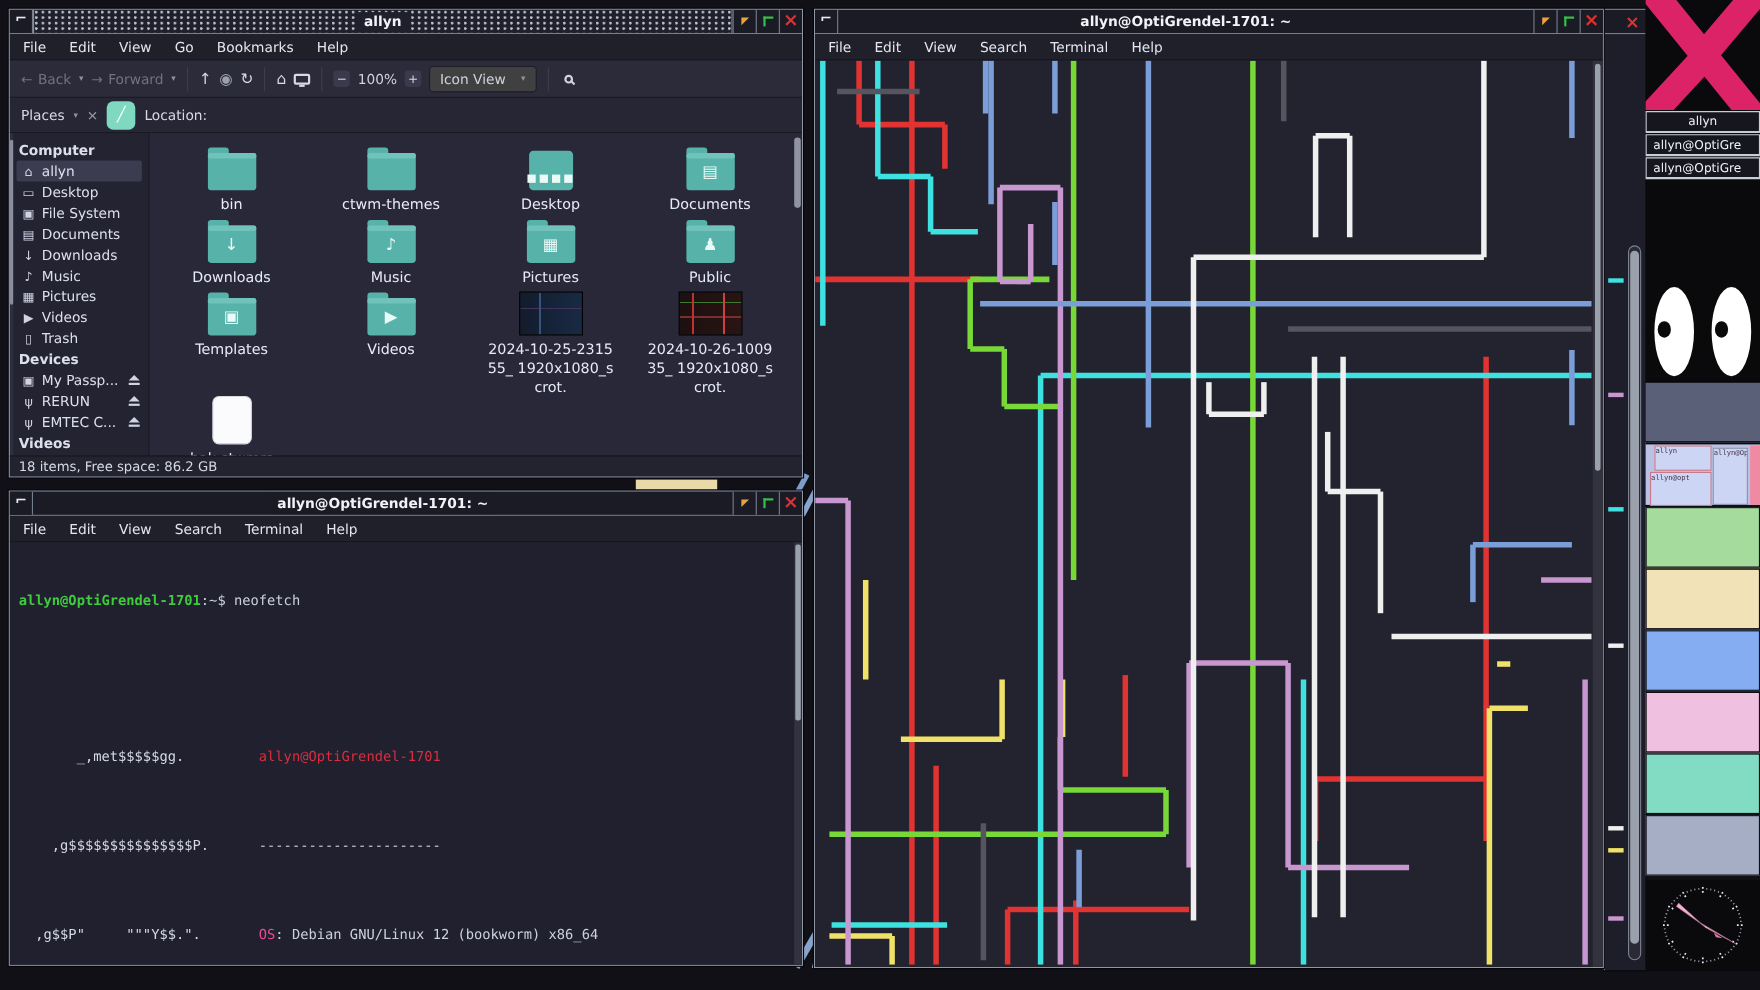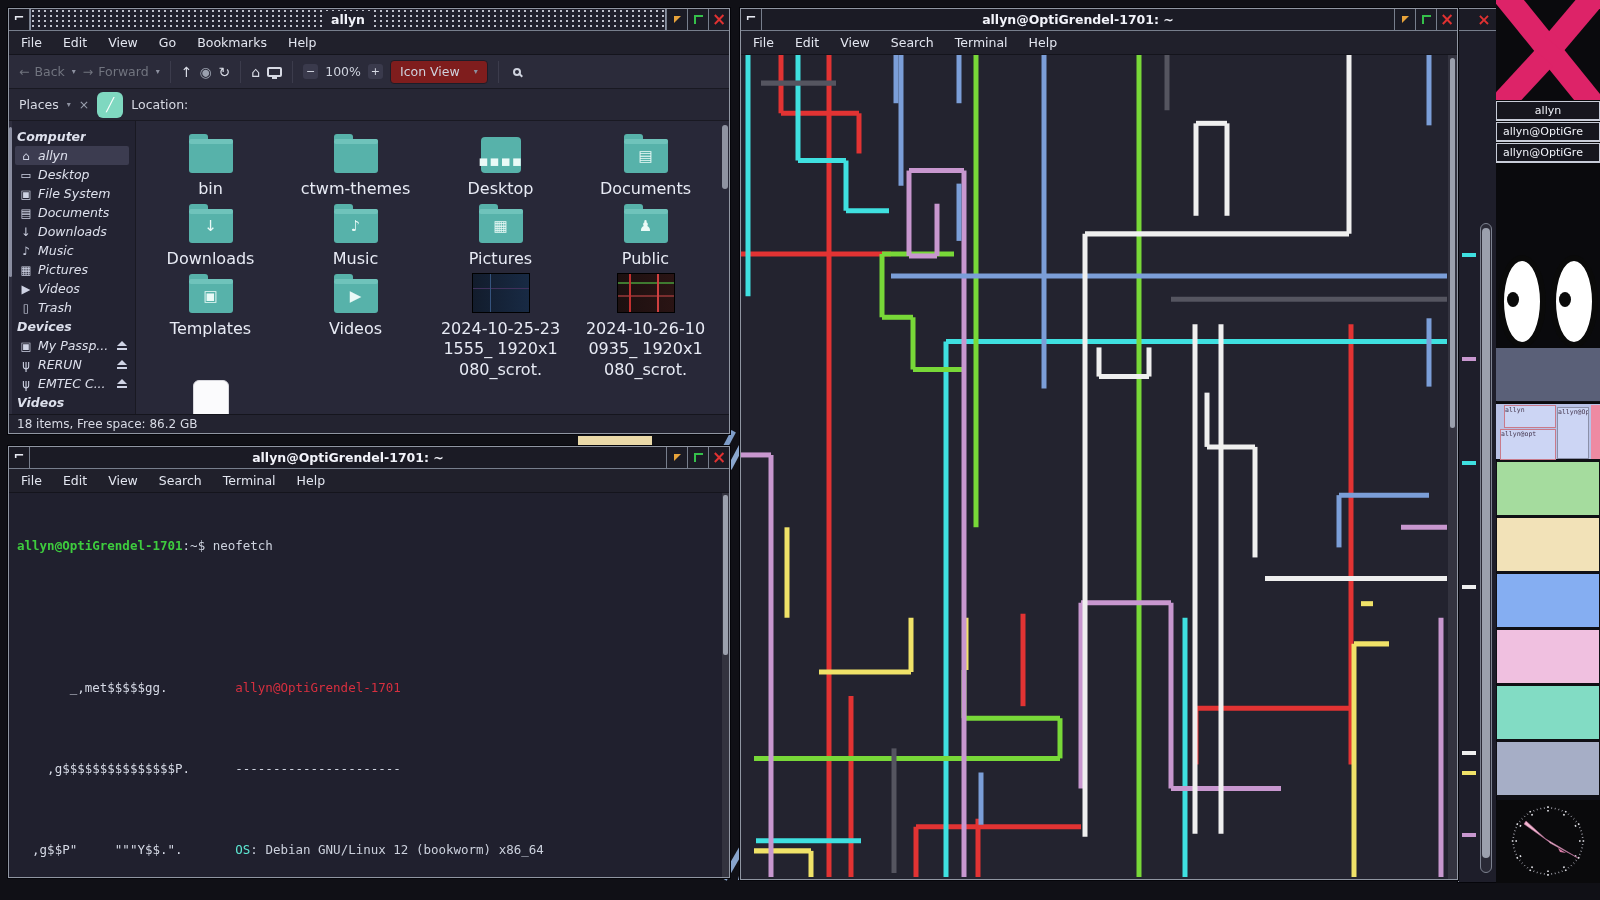--- a/index.html
+++ b/index.html
@@ -25,66 +25,66 @@
   
   #fm { left:8px; top:8px; width:722px; height:426px; display:flex; flex-direction:column; }
   .fm-toolbar { height:34px; background:#2b2b3a; display:flex; align-items:center; gap:7px; padding:0 10px; border-bottom:1px solid #191922; color:#cfd3de; font-size:12.5px; }
   .tool-dis { color:#71747f; display:flex; align-items:center; gap:5px; }
   .caret { font-size:8px; color:#8d91a0; }
   .vsep { width:1px; height:22px; background:#3c3c4c; margin:0 3px; }
   .tico { font-size:14px; color:#d7dae4; }
   .monitor { width:15px; height:10px; border:2px solid #d7dae4; border-radius:2px; position:relative; }
   .monitor:after { content:""; position:absolute; left:3px; bottom:-4px; width:5px; height:2px; background:#d7dae4; }
   .zbox { width:15px; height:15px; background:#3a3a4c; border-radius:3px; color:#d7dae4; font-size:11px; display:flex; align-items:center; justify-content:center; }
-  .viewpill { background:#7f1d1d; border:1px solid #1d1d28; border-radius:4px; height:24px; display:flex; align-items:center; gap:14px; padding:0 9px; }
+  .viewpill { background:#404040; border:1px solid #1d1d28; border-radius:4px; height:24px; display:flex; align-items:center; gap:14px; padding:0 9px; }
   .lens { width:8px; height:8px; border:2px solid #cfd3de; border-radius:50%; position:relative; margin-left:4px; }
   .lens:after { content:""; position:absolute; width:5px; height:2px; background:#cfd3de; transform:rotate(45deg); right:-4px; bottom:-2px; }
   .fm-locbar { height:32px; background:#262634; display:flex; align-items:center; gap:8px; padding:0 10px; border-bottom:1px solid #191922; color:#d7dae4; font-size:12.5px; }
   .pencil-btn { width:26px; height:26px; background:#7fd8c0; border-radius:6px; display:flex; align-items:center; justify-content:center; color:#fff; font-size:13px; }
   .loc-entry { flex:1; height:24px; background:#1b1b27; border-radius:3px; display:flex; align-items:center; padding:0 8px; color:#e8eaf2; }
   .loc-clear { margin-left:auto; color:#8d91a0; background:#30303e; border-radius:2px; font-size:10px; padding:0 4px; }
   .fm-body { flex:1; display:flex; overflow:hidden; }
   .fm-side { width:127px; background:#232332; border-right:1px solid #191922; padding:6px 0 0 6px; overflow:hidden; position:relative; font-size:12.5px; color:#dde0ec; }
   .sb-track { position:absolute; left:0; top:0; width:3px; height:100%; background:#2e2e3e; }
   .sb-thumb { position:absolute; left:0; top:6px; width:3px; height:150px; background:#8a8da0; border-radius:2px; }
   .sb-item { display:flex; align-items:center; gap:5px; height:19px; padding-left:4px; white-space:nowrap; overflow:hidden; }
   .sb-item.hdr { font-weight:bold; padding-left:2px; }
   .sb-item.sel { background:#3c3c50; border-radius:2px; margin-right:6px; }
   .sb-ico { width:14px; text-align:center; font-size:11.5px; color:#cfd3e4; flex:none; }
-  .sb-lab { overflow:hidden; text-overflow:ellipsis;font-style:italic; }
+  .sb-lab { overflow:hidden; text-overflow:ellipsis; }
   .ej { margin-left:auto; margin-right:8px; flex:none; width:10px; height:9px; position:relative; display:none; }
   .has-ej .ej { display:block; }
   .ej:before { content:""; position:absolute; top:0; left:0; border-left:5px solid transparent; border-right:5px solid transparent; border-bottom:5px solid #cfd3e4; }
   .ej:after { content:""; position:absolute; bottom:0; left:0; width:10px; height:2px; background:#cfd3e4; }
   .fm-view { flex:1; background:#282838; position:relative; overflow:hidden; }
   .grid { display:grid; grid-template-columns:repeat(4,145px); padding:10px 0 0 2px; }
   .cell { height:62px; display:flex; flex-direction:column; align-items:center; padding-top:2px; margin-bottom:0; }
   .cell .ic { height:40px; display:flex; align-items:flex-end; justify-content:center; }
-  .cell .nm { margin-top:6px; font-size:16px; color:#e8ebf5; text-align:center; line-height:1.3; max-width:120px; word-break:break-all; }
+  .cell .nm { margin-top:6px; font-size:13px; color:#e8ebf5; text-align:center; line-height:1.3; max-width:120px; word-break:break-all; }
   .cell { height:auto; min-height:62px; margin-bottom:1px; }
   .folder { width:44px; height:34px; background:#57b2aa; border-radius:3px; position:relative; display:flex; align-items:center; justify-content:center; }
   .folder:before { content:""; position:absolute; top:-5px; left:0; width:19px; height:6px; background:#57b2aa; border-radius:3px 3px 0 0; }
   .folder:after { content:""; position:absolute; top:0px; left:0; width:100%; height:5px; background:#6fc3bb; border-radius:2px; }
   .fglyph { color:#eafaf7; font-size:15px; z-index:1; }
   .desktopic { width:40px; height:36px; background:#57b2aa; border-radius:4px; display:flex; align-items:flex-end; justify-content:center; color:#eafaf7; font-size:10px; letter-spacing:1px; padding-bottom:3px; }
   .whitefile { width:36px; height:44px; background:#fbfbfd; border-radius:6px; border:1px solid #d8d8de; }
   .thumb { width:58px; height:40px; border:1px solid #000; }
   .t-dark1 { background:linear-gradient(90deg,#15202f 55%,#1b2a3d 55%),#15202f;
     background-image:linear-gradient(90deg,transparent 64%,#24445e 64%,#24445e 66%,transparent 66%),linear-gradient(0deg,transparent 48%,#313f66 48%,#313f66 52%,transparent 52%),linear-gradient(90deg,#101a28 0%,#16243a 100%); }
   .t-dark2 { background-image:linear-gradient(90deg,transparent 30%,#35537d 30%,#35537d 33%,transparent 33%),linear-gradient(0deg,transparent 60%,#42315c 60%,#42315c 63%,transparent 63%),linear-gradient(90deg,#121c2c 0%,#182a44 100%); }
   .t-red { background-image:linear-gradient(90deg,transparent 20%,#c23030 20%,#c23030 23%,transparent 23%,transparent 70%,#d04040 70%,#d04040 73%,transparent 73%),linear-gradient(0deg,transparent 40%,#7a2e2e 40%,#7a2e2e 45%,transparent 45%),linear-gradient(0deg,transparent 75%,#3f7a30 75%,#3f7a30 78%,transparent 78%),linear-gradient(90deg,#1c1010 0%,#2a1414 100%); }
   .fm-status { height:19px; background:#232330; border-top:1px solid #15151d; color:#d7dae4; font-size:12px; display:flex; align-items:center; padding:0 8px; }
   .fmv-scroll { position:absolute; right:1px; top:4px; width:6px; height:64px; background:#8f93a2; border-radius:3px; }
   
   #term1 { left:8px; top:446px; width:722px; height:432px; display:flex; flex-direction:column; }
   .tcontent { flex:1; background:#20202e; position:relative; overflow:hidden; font-family:"DejaVu Sans Mono",monospace; font-size:12.5px; line-height:20.3px; color:#ccd1dd; padding:2px 0 0 8px; white-space:pre; }
   .tscroll { position:absolute; right:0; top:0; width:7px; height:100%; background:#33333f; }
   .tscroll .th { position:absolute; left:1px; width:5px; background:#9ba0ad; border-radius:2px; }
   .p-user { color:#3ecc3e; font-weight:bold; }
-  .nf-lab { color:#5eead4; }
+  .nf-lab { color:#ec4899; }
   .nf-h { color:#d72f3f; }
   .nf-art { color:#d6dae6; }
   #term2 { left:740px; top:8px; width:718px; height:872px; display:flex; flex-direction:column; }
   #pipes-wrap { flex:1; position:relative; background:#23232f; overflow:hidden; }
   #pipes { position:absolute; left:0; top:0; }
   
   #strip { left:1458px; top:8px; width:38px; height:874px; background:#1e1e2a; border-left:1px solid #8a8f9c; border-top:1px solid #8a8f9c; box-shadow:0 0 0 1px #05050a; }
   #strip .s-tbar { height:22px; background:#1b1b25; border-bottom:1px solid #777e8c; display:flex; justify-content:flex-end; }
   #strip .s-close { width:24px; display:flex; align-items:center; justify-content:center; color:#e03131; font-weight:bold; font-size:16px; }
   #strip .s-scroll { position:absolute; right:4px; top:214px; width:12px; height:650px; border:1px solid #7d8290; background:#2a2a36; border-radius:6px; }

